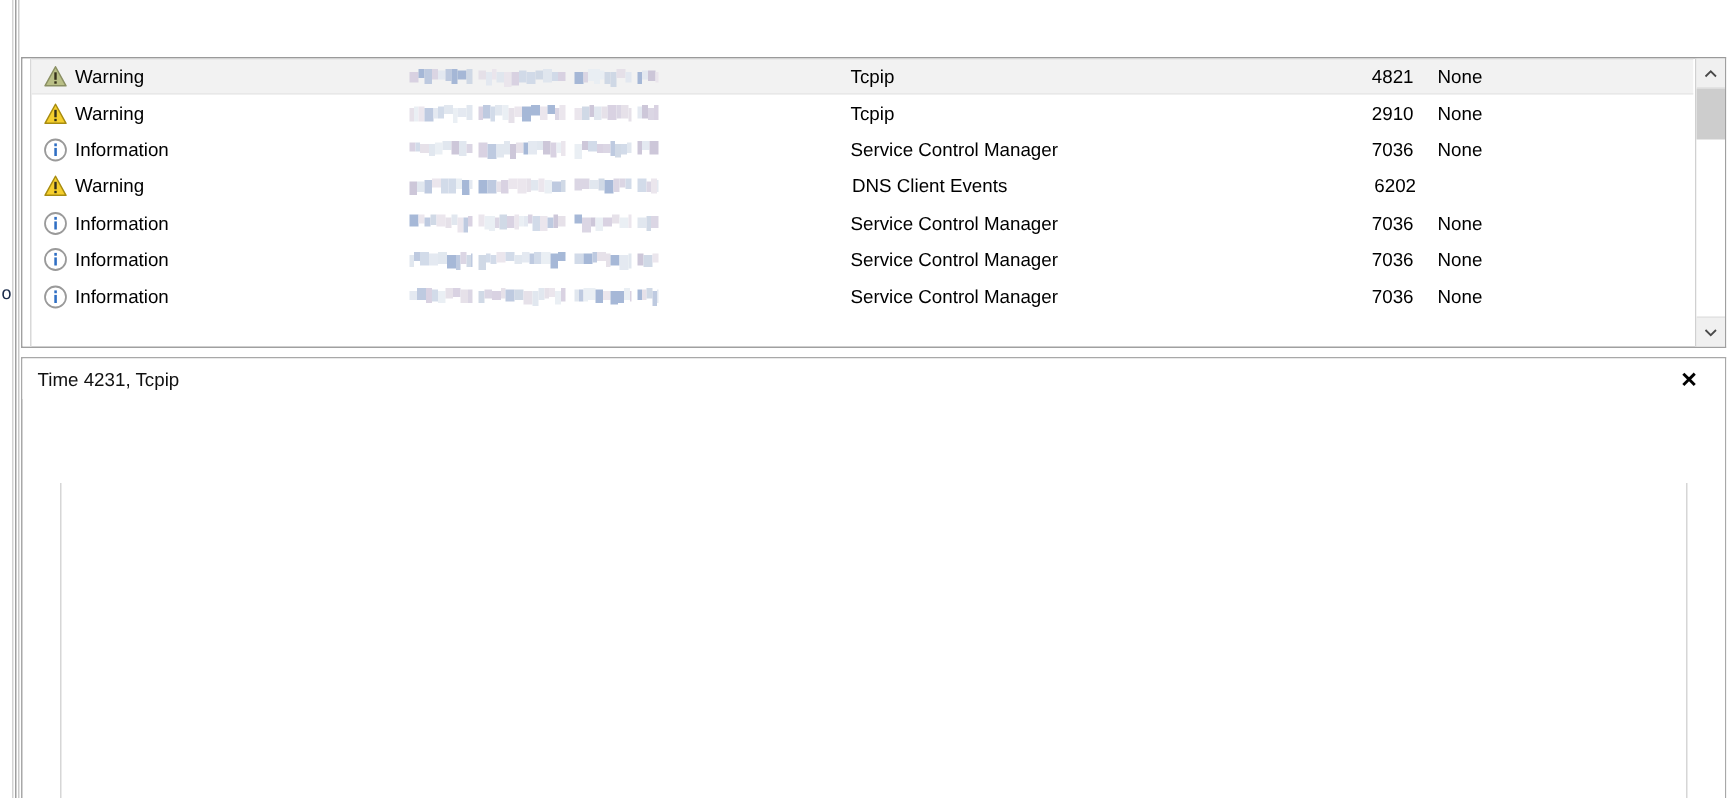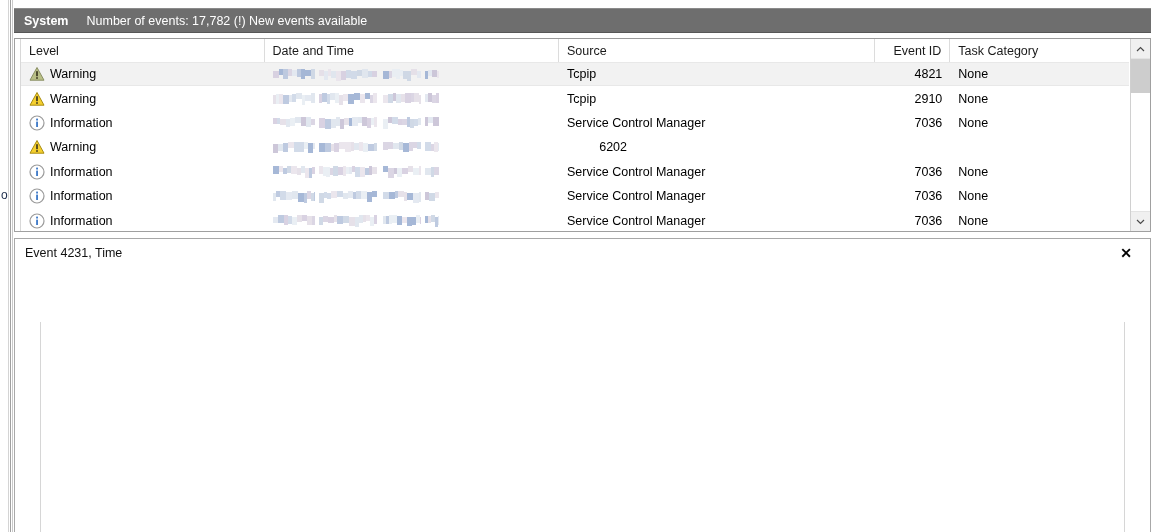--- a/index.html
+++ b/index.html
@@ -311,46 +311,25 @@
 <body>
 
 <div id="root">
 
   <div class="rule" style="left:8px;background:#d4d4d4;"></div>
   <div class="rule" style="left:10px;background:#9f9f9f;"></div>
   <div class="rule" style="left:12px;background:#c9c9c9;"></div>
 
   <div class="gutter-ghost">o</div>
 
-  <div class="log-header">
-    <span class="log-name">System</span>
-    <span class="log-count">Number of events: 17,782 (!) New events available</span>
-  </div>
 
   <div class="listview">
     <div class="lv-leftedge"></div>
 
     <div class="lv-inner">
-      <div class="colhead" id="colhead">
-          <div class="ch" style="width:244px">
-            <span>Level</span>
-          </div>
-          <div class="ch" style="width:295px">
-            <span>Date and Time</span>
-          </div>
-          <div class="ch" style="width:317px">
-            <span>Source</span>
-          </div>
-          <div class="ch num" style="width:75px">
-            <span>Event ID</span>
-          </div>
-          <div class="ch" style="width:179px">
-            <span>Task Category</span>
-          </div>
-        </div>
       <div class="rows" id="rows">
           <div class="row selected">
             <div class="cell" style="width:244px">
               <span class="lvl">
                 <svg class="ico" viewBox="0 0 16 16">
                   <path d="M8 1.5 L15 14.2 L1 14.2 Z" fill="#b9bf86" stroke="#8a8f63" stroke-width="1" stroke-linejoin="round"></path>
                   <rect x="7.2" y="5.2" width="1.6" height="5" fill="#35301a"></rect>
                   <rect x="7.2" y="11.2" width="1.6" height="1.6" fill="#35301a"></rect>
                 </svg>
                 <span>Warning</span>
@@ -564,20 +543,23 @@
                 <span style="left:126px;width:4px;height:8px;top:0px;background:#cdd6e4;"></span>
                 <span style="left:130px;width:6px;height:9px;top:1px;background:#9fb3d4;"></span>
                 <span style="left:136px;width:4px;height:9px;top:0px;background:#d9d3e2;"></span>
                 <span style="left:140px;width:4px;height:6px;top:0px;background:#d9d3e2;"></span>
                 <span style="left:144px;width:4px;height:7px;top:0px;background:#cfd8e8;"></span>
                 <span style="left:152px;width:6px;height:9px;top:0px;background:#cfd8e8;"></span>
                 <span style="left:158px;width:3px;height:7px;top:2px;background:#d9d3e2;"></span>
                 <span style="left:161px;width:4px;height:10px;top:0px;background:#eae4ec;"></span>
                 <span style="left:165px;width:1px;height:8px;top:1px;background:#e2e8f0;"></span>
               </div>
+            </div>
+            <div class="cell" style="width:317px">
+              <span>DNS Client Events</span>
             </div>
             <div class="cell num" style="width:75px">
               <span>6202</span>
             </div>
           </div>
           <div class="row">
             <div class="cell" style="width:244px">
               <span class="lvl">
                 <svg class="ico" viewBox="0 0 16 16">
                   <circle cx="8" cy="8" r="7" fill="#ffffff" stroke="#9a9a9a" stroke-width="1.2"></circle>
@@ -770,21 +752,21 @@
       <div class="sb-thumb"></div>
       <div class="sb-btn down">
         <svg width="9" height="6" viewBox="0 0 9 6">
           <path d="M1 1 L4.5 4.5 L8 1" fill="none" stroke="#4a4a4a" stroke-width="1.2"></path>
         </svg>
       </div>
     </div>
   </div>
 
   <div class="detail">
-    <div class="detail-title">Event 4231, Time</div>
+    <div class="detail-title">Time 4231, Tcpip</div>
     <div class="close-x">✕</div>
 
 
     <div class="inner-frame-r" style="left:25px;"></div>
     <div class="inner-frame-r" style="right:25px;"></div>
 
   </div>
 
 </div>
 

